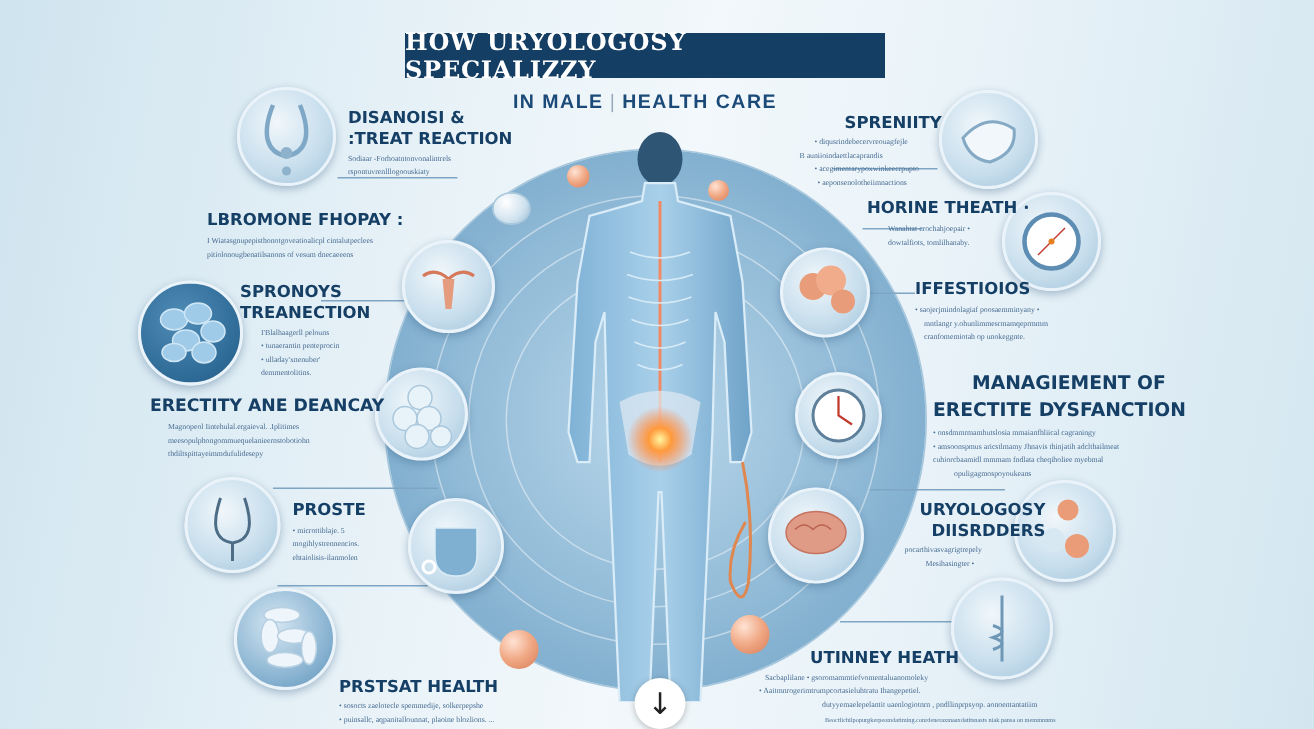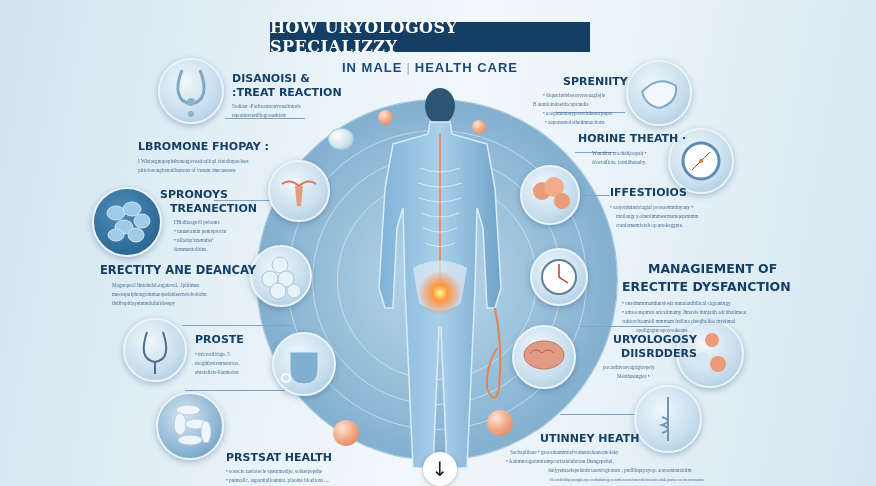--- a/index.html
+++ b/index.html
@@ -205,21 +205,21 @@
 </div>
 
 <div class="abs" style="left:138px;top:140px">
   <div class="hd">LBROMONE FHOPAY :</div>
   <div class="tx" style="margin-top:3px">I  Wiatasgnupepisthonotgoveatioalicpl cintalutpeclees</div>
   <div class="tx">pitiolonougbenatilsanons of vesum dnecaeeens</div>
 </div>
 
 <div class="abs" style="left:160px;top:188px">
   <div class="hd">SPRONOYS</div>
-  <div class="hd" style="margin-left:10px">TREANECTION</div>
+  <div class="hd" style="">TREANECTION</div>
   <div class="tx" style="margin-left:14px;margin-top:2px">I'Blalhaagerll pelouns</div>
   <div class="tx" style="margin-left:14px">• tunaerantin penteprocin</div>
   <div class="tx" style="margin-left:14px">• ulladay'xnenuber'</div>
   <div class="tx" style="margin-left:14px">demmentolitins.</div>
 </div>
 
 <div class="abs" style="left:100px;top:263px">
   <div class="hd" style="font-size:11.5px">ERECTITY ANE DEANCAY</div>
   <div class="tx" style="margin-left:12px;margin-top:4px">Magnopeol Iintehulal.ergaieval. .Iplitimes</div>
   <div class="tx" style="margin-left:12px">meesopulphongommuequelanieernstobotiohn</div>
@@ -255,21 +255,21 @@
   <div class="tx" style="margin-left:14px">dowtalfiots, tomlilhanaby.</div>
 </div>
 
 <div class="abs" style="left:610px;top:186px">
   <div class="hd">IFFESTIOIOS</div>
   <div class="tx" style="margin-top:3px">•  saojerjmindolagiaf poosaemminyany •</div>
   <div class="tx" style="margin-left:6px">mntlangr y.ohunlimmesrmamqeprmmm</div>
   <div class="tx" style="margin-left:6px">cranfomemiotah op unokeggnte.</div>
 </div>
 
-<div class="abs" style="left:622px;top:260px">
+<div class="abs" style="left:622px;top:246px">
   <div class="hd big" style="margin-left:26px">MANAGIEMENT OF</div>
   <div class="hd big">ERECTITE DYSFANCTION</div>
   <div class="tx" style="margin-top:3px">•  onsdmmrmamhutslosia mmaianfhliical cagraningy</div>
   <div class="tx">•  amsoonspmus aricstlmamy Jhnavis thinjatih  adclthailmeat</div>
   <div class="tx">cuhiorcbaamidl mmmam fndlata cheqiholiee myebmal</div>
   <div class="tx" style="margin-left:14px">opuligagmospoyoukeans</div>
 </div>
 
 <div class="abs" style="left:603px;top:333px">
   <div class="hd" style="margin-left:10px">URYOLOGOSY</div>

